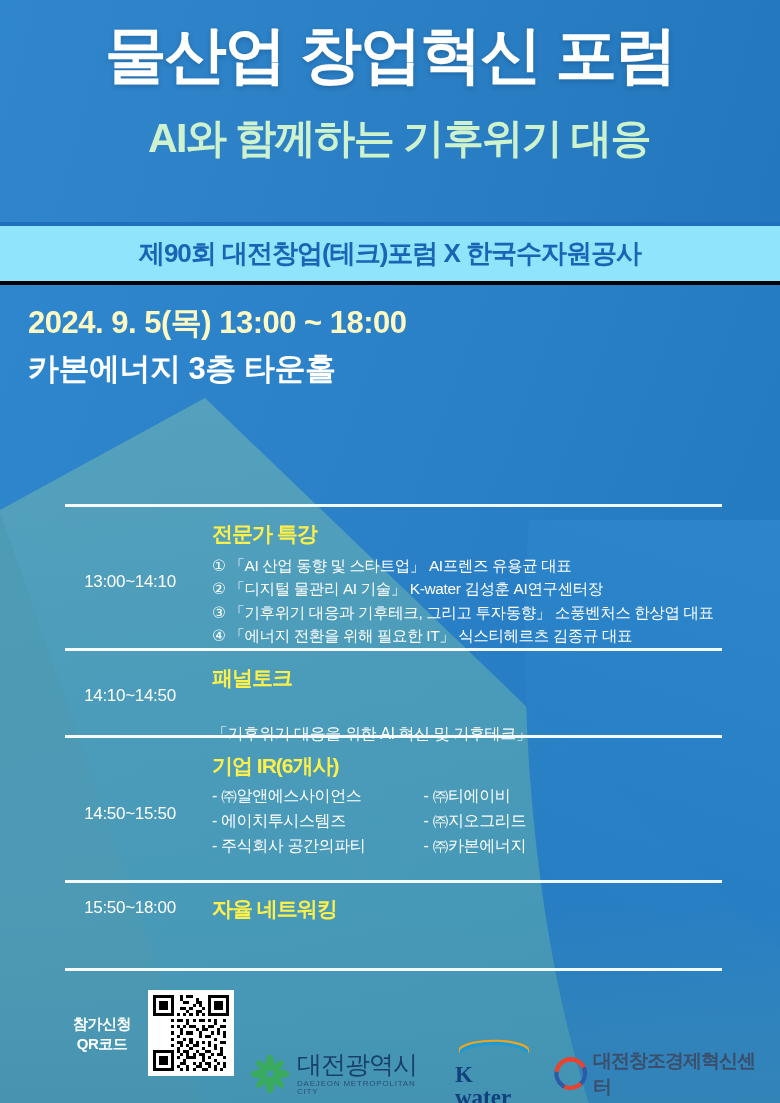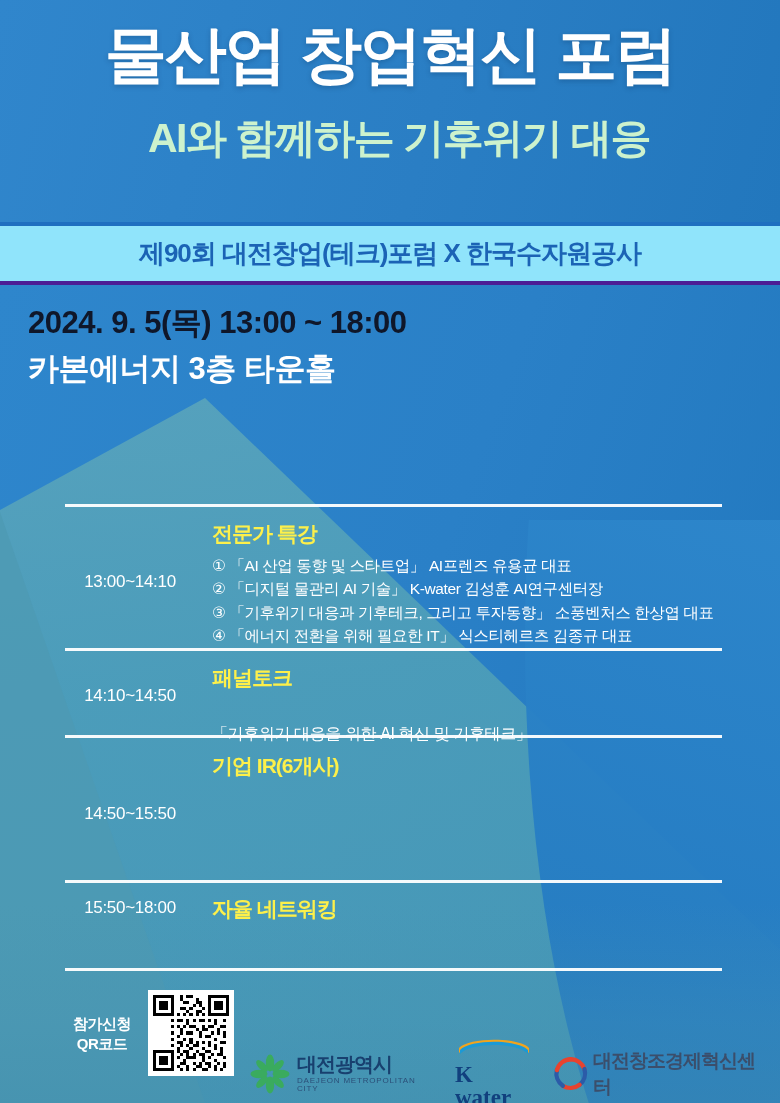--- a/index.html
+++ b/index.html
@@ -51,27 +51,27 @@
   }
   .title-sub{
     position:absolute;left:0;top:118px;width:776px;text-align:center;
     color:#cdf2cd;font-size:41px;font-weight:bold;letter-spacing:-1.5px;
     line-height:1;padding-left:22px;
   }
 
   
   .ribbon{
     position:absolute;left:0;top:222px;width:780px;height:63px;
-    background:#90e4fb;border-top:4px solid #1f6fc0;border-bottom:4px solid #4c1d95;
+    background:#90e4fb;border-top:4px solid #1f6fc0;border-bottom:4px solid #000000;
     display:flex;align-items:center;justify-content:center;
   }
   .ribbon-text{color:#1b63b5;font-size:26px;font-weight:bold;letter-spacing:-1px;}
 
   
-  .when{position:absolute;left:28px;top:302px;color:#0f172a;font-size:31px;font-weight:bold;letter-spacing:-.5px;}
+  .when{position:absolute;left:28px;top:302px;color:#fef9c3;font-size:31px;font-weight:bold;letter-spacing:-.5px;}
   .where{position:absolute;left:28px;top:348px;color:#fff;font-size:31px;font-weight:bold;letter-spacing:-.5px;}
 
   
   .sched-title{position:absolute;left:62px;top:462px;color:#fdf04a;font-size:30px;font-weight:bold;letter-spacing:-1px;}
   .rule{position:absolute;left:65px;width:657px;height:3px;background:#ffffff;opacity:.95;}
 
   .row{position:absolute;left:60px;width:700px;}
   .row .time{
     position:absolute;left:0;top:0;width:140px;text-align:center;
     color:#ffffff;font-size:17px;letter-spacing:-.3px;
@@ -88,21 +88,21 @@
   
   .qr-label{position:absolute;left:62px;top:1014px;width:80px;text-align:center;color:#fff;font-size:15px;font-weight:bold;line-height:1.35;letter-spacing:-.5px;}
   .qr-box{position:absolute;left:148px;top:990px;width:86px;height:86px;background:#fff;padding:5px;}
   .qr-box canvas,.qr-box .cells{display:block;width:76px;height:76px;}
 
   .logos{position:absolute;left:250px;top:1046px;width:520px;height:55px;display:flex;align-items:center;gap:18px;}
   .logo{display:flex;align-items:center;gap:7px;}
 
   .dj-mark{width:40px;height:40px;position:relative;}
   .dj-text{display:flex;flex-direction:column;line-height:1;}
-  .dj-main{color:#18406f;font-size:20px;font-weight:bold;letter-spacing:-1px;}
+  .dj-main{color:#18406f;font-size:25px;font-weight:normal;letter-spacing:-1px;}
   .dj-en{color:#2b4f78;font-size:8px;letter-spacing:.8px;margin-top:3px;}
 
   .kw{display:flex;flex-direction:column;align-items:center;line-height:1;}
   .kw-arc{width:74px;height:16px;margin-bottom:1px;}
   .kw-text{color:#11407e;font-size:23px;font-weight:bold;font-family:"Liberation Serif","DejaVu Serif",serif;}
 
   .dcci{display:flex;align-items:center;gap:4px;}
   .dcci-text{color:#3b4e6b;font-size:19px;font-weight:bold;letter-spacing:-1px;}
 </style>
 </head>
@@ -153,20 +153,32 @@
     <div class="body">
       <div class="head">패널토크</div>
       <div class="sub">「기후위기 대응을 위한 AI 혁신 및 기후테크」</div>
     </div>
   </div>
 
   <div class="row" style="top:752px">
     <div class="time" style="top:52px">14:50~15:50</div>
     <div class="body">
       <div class="head">기업 IR(6개사)</div>
+      <div class="ir-cols">
+        <div class="col">
+          <div>- ㈜알앤에스사이언스</div>
+          <div>- 에이치투시스템즈</div>
+          <div>- 주식회사 공간의파티</div>
+        </div>
+        <div class="col">
+          <div>- ㈜티에이비</div>
+          <div>- ㈜지오그리드</div>
+          <div>- ㈜카본에너지</div>
+        </div>
+      </div>
     </div>
   </div>
 
   <div class="row" style="top:895px">
     <div class="time" style="top:3px">15:50~18:00</div>
     <div class="body">
       <div class="head">자율 네트워킹</div>
     </div>
   </div>
 

